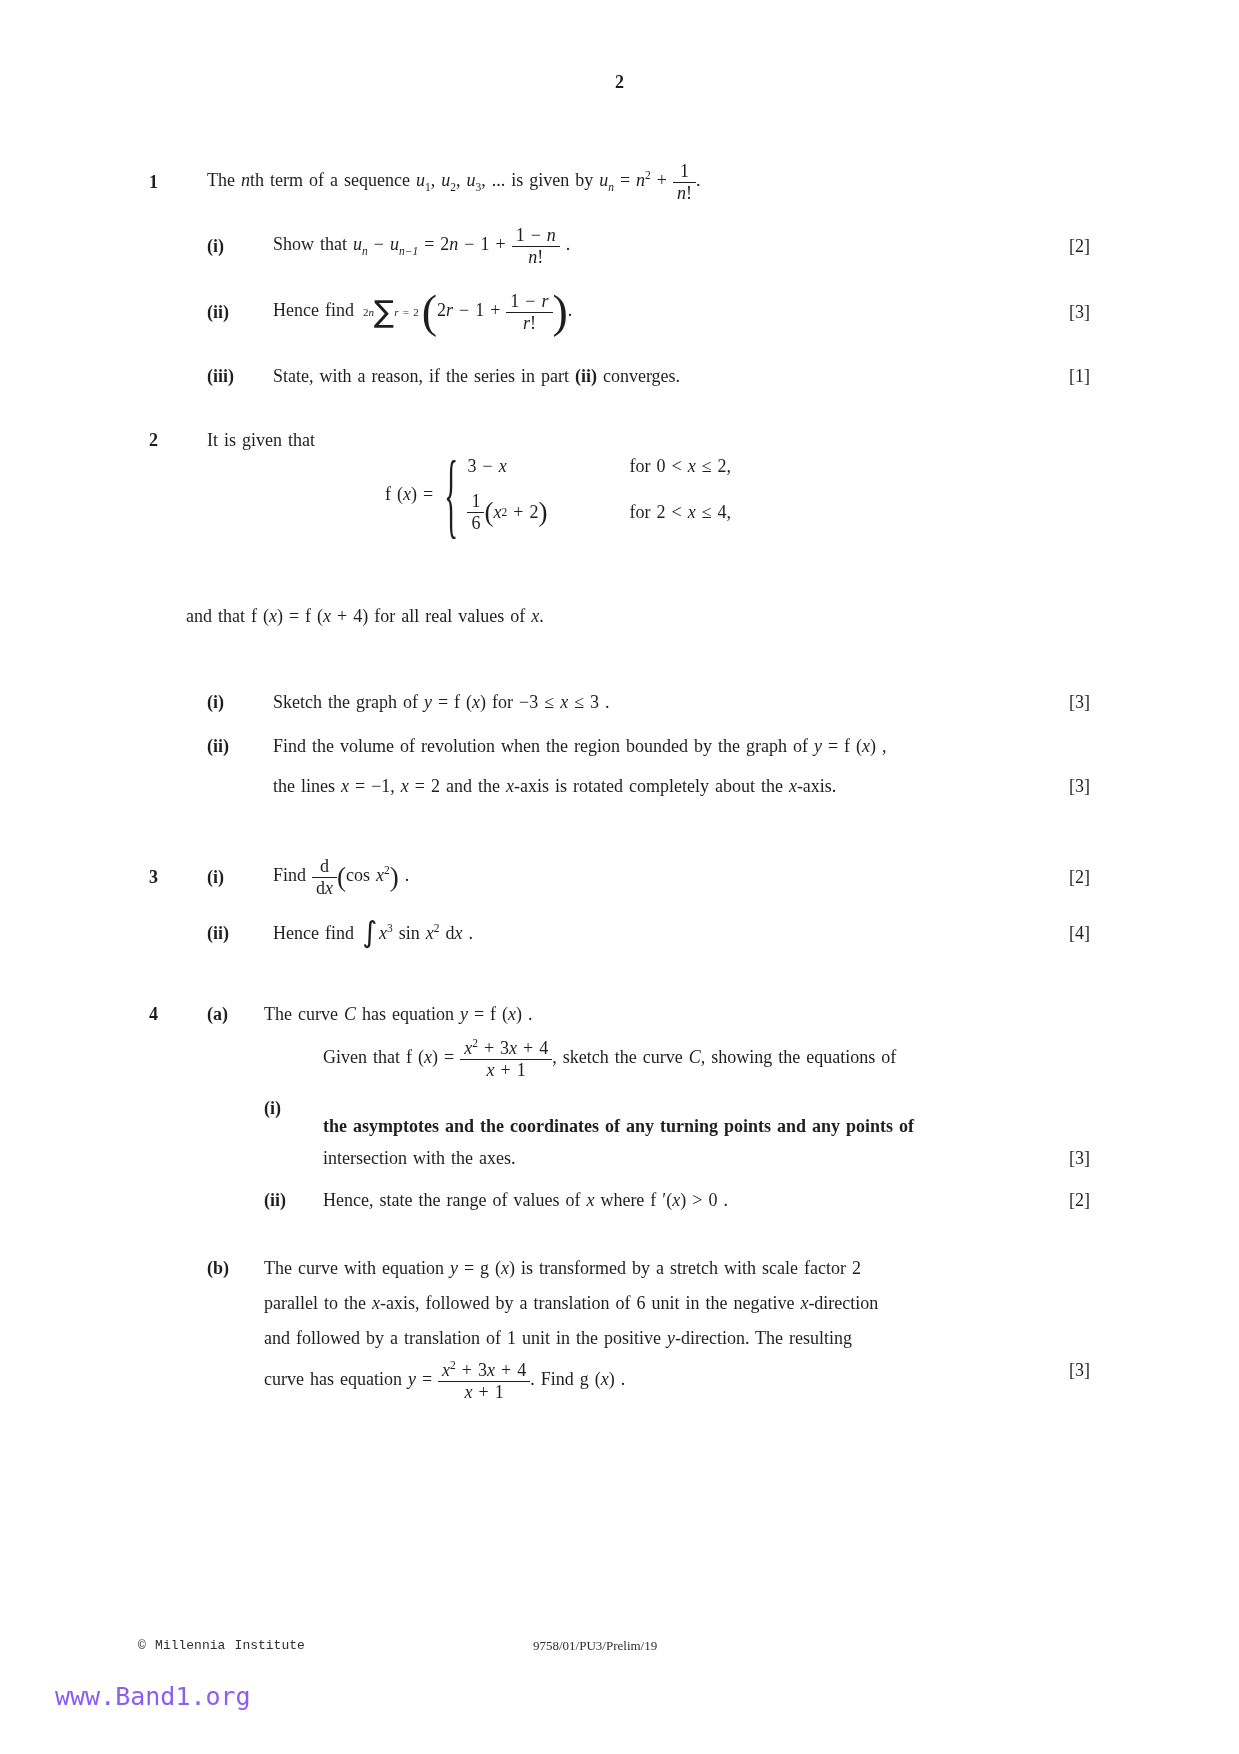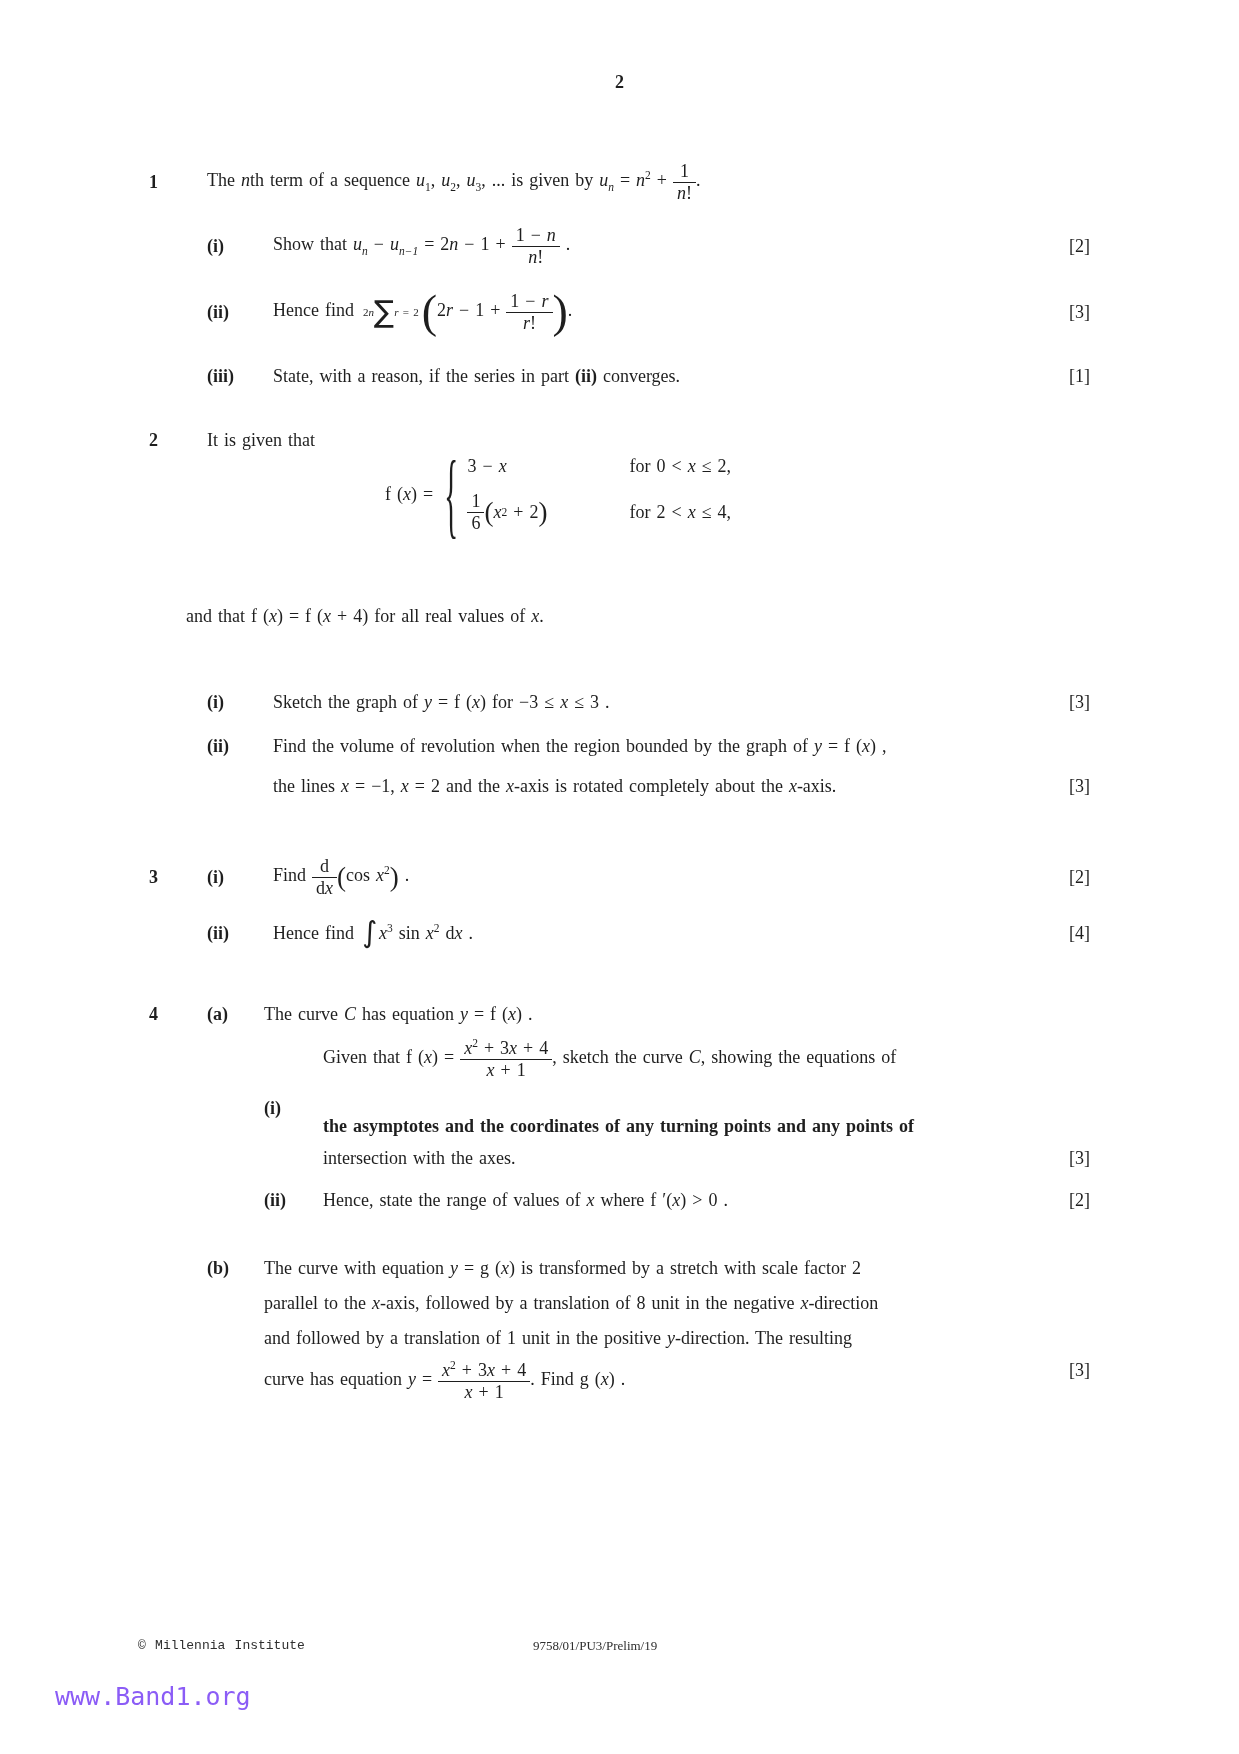--- a/index.html
+++ b/index.html
@@ -149,21 +149,21 @@
     <span class="slb">(ii)</span>
     <span class="tx"><span>Hence, state the range of values of </span><i>x</i><span> where f ′(</span><i>x</i><span>) &gt; 0 .</span></span>
     <span class="mk">[2]</span>
   </div>
 
   <div class="row" style="top:1258px;">
     <span class="qn"></span>
     <span class="lb" style="flex-basis:57px;align-self:flex-start;">(b)</span>
     <div class="blk">
       <div class="line"><span>The curve with equation </span><i>y</i><span> = g (</span><i>x</i><span>) is transformed by a stretch with scale factor 2</span></div>
-      <div class="line" style="margin-top:5px;"><span>parallel to the </span><i>x</i><span>-axis, followed by a translation of 8 unit in the negative </span><i>x</i><span>-direction</span></div>
+      <div class="line" style="margin-top:5px;"><span>parallel to the </span><i>x</i><span>-axis, followed by a translation of 6 unit in the negative </span><i>x</i><span>-direction</span></div>
       <div class="line" style="margin-top:5px;"><span>and followed by a translation of 1 unit in the positive </span><i>y</i><span>-direction. The resulting</span></div>
       <div class="line" style="margin-top:2px;height:66px;"><span class="tx"><span>curve has equation </span><i>y</i><span> = </span><span class="frac"><span class="num"><i>x</i><sup>2</sup><span> + 3</span><i>x</i><span> + 4</span></span><span class="den"><i>x</i><span> + 1</span></span></span><span>. Find g (</span><i>x</i><span>) .</span></span><span class="mk">[3]</span></div>
     </div>
   </div>
 
   <div class="foot" style="left:138px;top:1638px;font-family:Liberation Mono, monospace;">© Millennia Institute</div>
   <div class="foot" style="left:533px;top:1638px;">9758/01/PU3/Prelim/19</div>
   <div class="watermark" style="left:55px;top:1682px;">www.Band1.org</div>
 
 </div>

